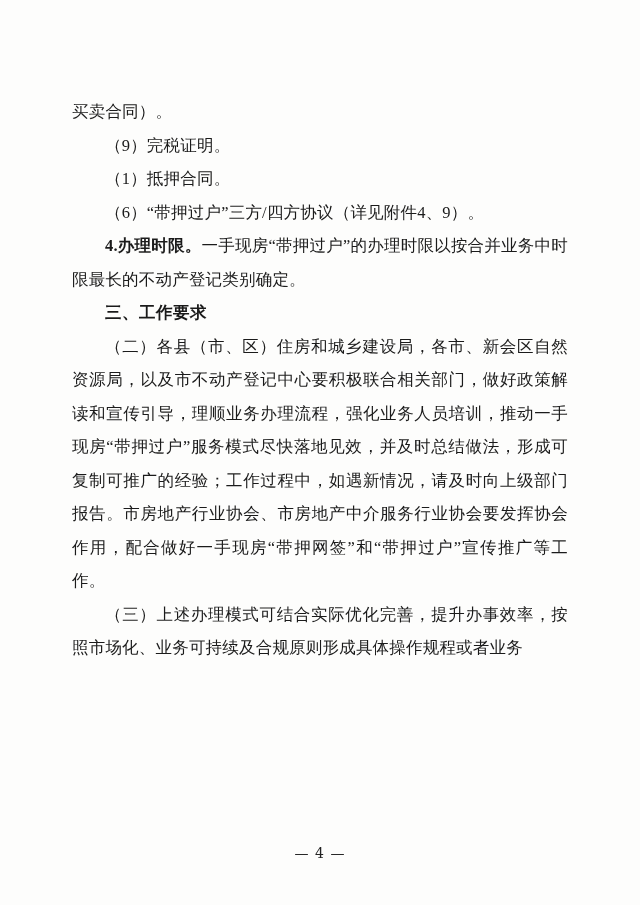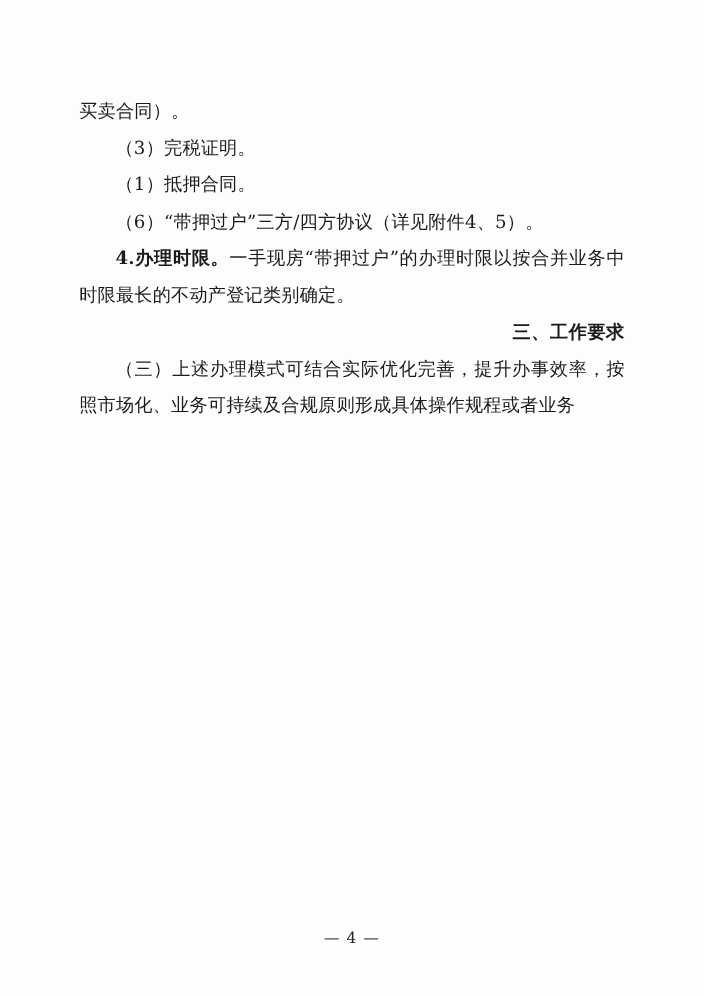--- a/index.html
+++ b/index.html
@@ -19,43 +19,43 @@
     position: absolute;
     left: 0;
     top: 0;
     width: 640px;
     height: 905px;
     background: #fdfdfc;
   }
   #content {
     position: absolute;
     left: 72px;
-    top: 84px;
+    top: 95px;
     width: 496px;
+    font-family: Liberation Serif, serif;
   }
   .para {
     font-size: 16.5px;
     line-height: 33.5px;
     text-align: justify;
     text-justify: inter-ideograph;
     margin: 0;
     letter-spacing: 0.2px;
     color: #1b1b1b;
   }
   .indent2 {
     text-indent: 33px;
   }
   .heading {
     font-size: 16.5px;
     line-height: 33.5px;
     font-weight: bold;
     text-indent: 33px;
     margin: 0;
     letter-spacing: 0.5px;
-    text-align: right;
   }
   .inline-bold {
     font-weight: bold;
   }
   #footer {
     position: absolute;
     left: 0;
     top: 845px;
     width: 640px;
     text-align: center;
@@ -66,32 +66,33 @@
   }
 </style>
 </head>
 <body>
 
 <div id="page">
   <div id="content">
 
     <p class="para">买卖合同）。</p>
 
-    <p class="para indent2">（3）完税证明。</p>
+    <p class="para indent2">（9）完税证明。</p>
 
     <p class="para indent2">（1）抵押合同。</p>
 
-    <p class="para indent2">（6）“带押过户”三方/四方协议（详见附件4、5）。</p>
+    <p class="para indent2">（6）“带押过户”三方/四方协议（详见附件4、9）。</p>
 
 
     <p class="para indent2"><span class="inline-bold">4.办理时限。</span><span>一手现房“带押过户”的办理时限以按合并业务中时限最长的不动产登记类别确定。</span></p>
 
 
     <p class="heading">三、工作要求</p>
 
 
+    <p class="para indent2">（二）各县（市、区）住房和城乡建设局，各市、新会区自然资源局，以及市不动产登记中心要积极联合相关部门，做好政策解读和宣传引导，理顺业务办理流程，强化业务人员培训，推动一手现房“带押过户”服务模式尽快落地见效，并及时总结做法，形成可复制可推广的经验；工作过程中，如遇新情况，请及时向上级部门报告。市房地产行业协会、市房地产中介服务行业协会要发挥协会作用，配合做好一手现房“带押网签”和“带押过户”宣传推广等工作。</p>
 
     <p class="para indent2">（三）上述办理模式可结合实际优化完善，提升办事效率，按照市场化、业务可持续及合规原则形成具体操作规程或者业务</p>
 
   </div>
 
   <div id="footer">— 4 —</div>
 </div>
 
 </body></html>

